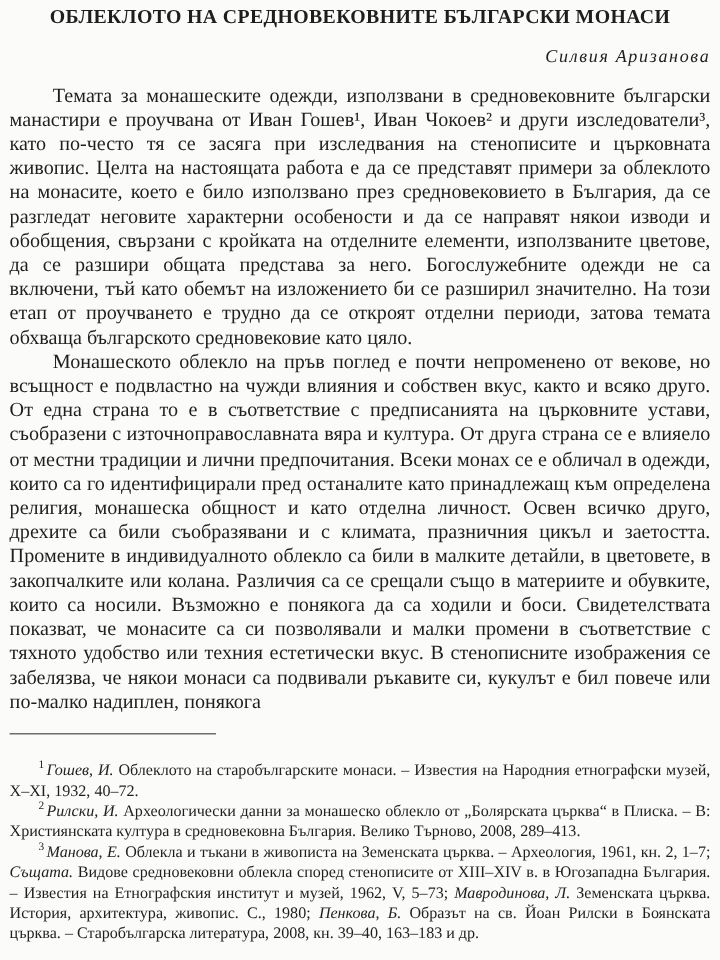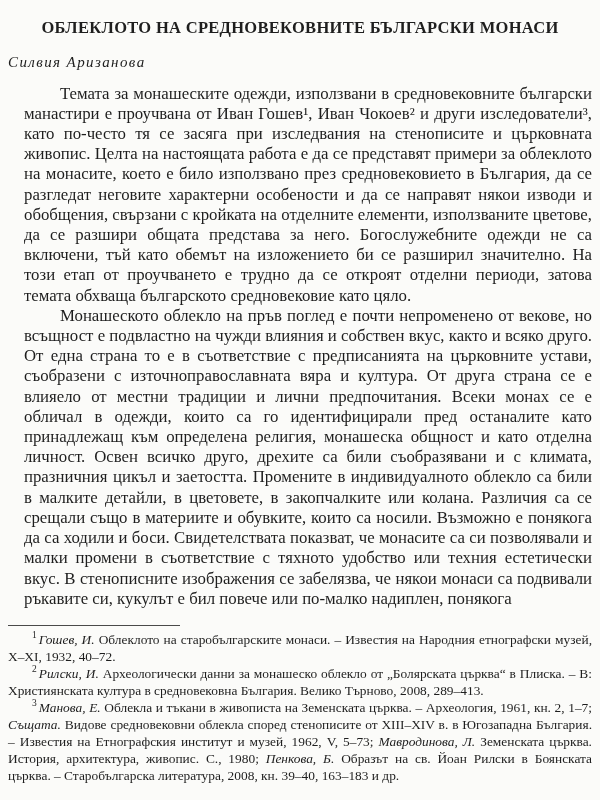--- a/index.html
+++ b/index.html
@@ -4,55 +4,54 @@
 <style>
   html, body { margin: 0; padding: 0; }
   body {
     width: 600px; height: 800px;
     background: #fbfbf9;
     overflow: hidden;
   }
   .page {
     box-sizing: border-box;
     width: 600px; height: 800px;
-    padding: 18px 8px 0 8px;
+    padding: 4px 8px 0 8px;
     font-family: "Liberation Serif", "DejaVu Serif", serif;
     color: #1e1e1e;
   }
   .title {
     margin: 0;
     text-align: center;
     font-size: 16.5px;
     font-weight: 700;
     letter-spacing: 0.3px;
     line-height: 1.25;
   }
   .author {
     margin-top: 15px;
-    text-align: left;
+    text-align: right;
     font-size: 15px;
     font-style: italic;
     letter-spacing: 1.4px;
   }
   .body-text {
     margin-top: 13px;
     font-size: 16.8px;
     line-height: 20.2px;
     text-align: justify;
-    margin-left: 16px;
   }
   .para { margin: 0; text-indent: 36px; }
   .fn-rule {
     margin-top: 16px;
     width: 172px;
     height: 0;
     border-top: 1.4px solid #4a4a4a;
   }
   .footnotes {
-    margin-top: 5px;
+    margin-top: 21px;
     font-size: 13.4px;
     line-height: 17px;
     text-align: justify;
   }
   .fn { margin: 0; text-indent: 24px; }
   .fn sup { line-height: 0; font-size: 9.5px; margin-right: 2px; }
   .fn-author { font-style: italic; }
 </style>
 </head>
 <body>

